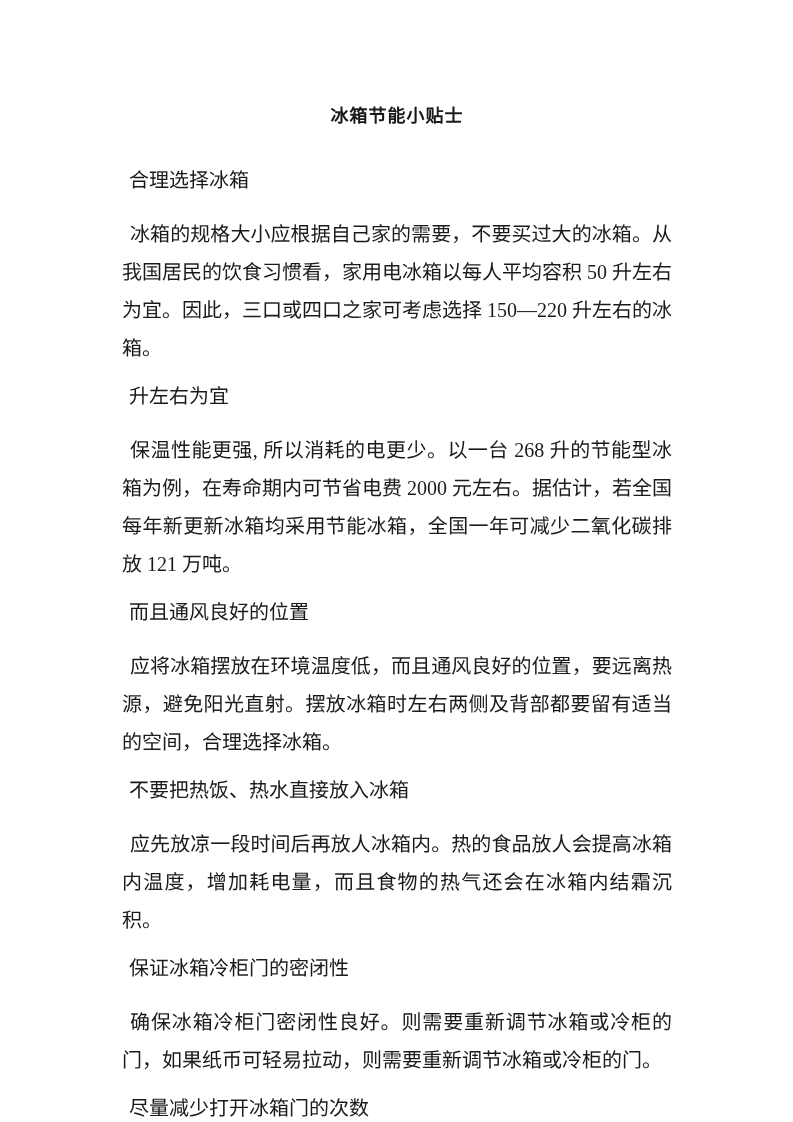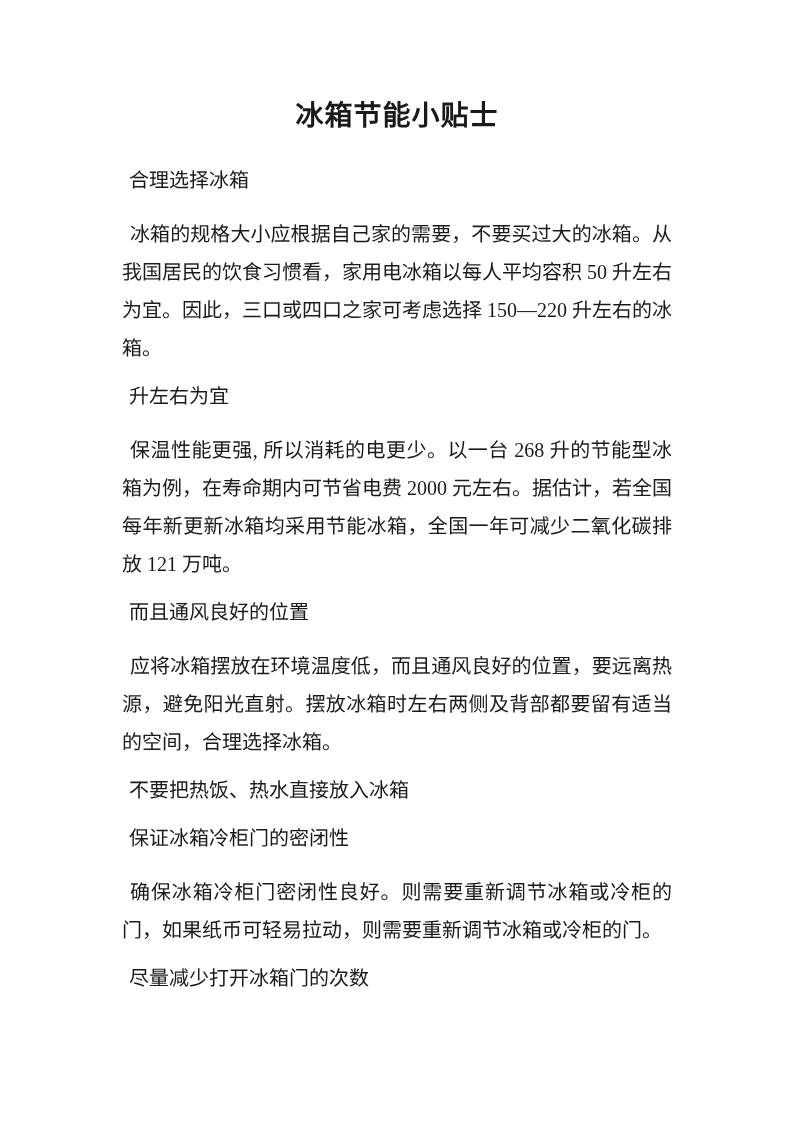--- a/index.html
+++ b/index.html
@@ -12,21 +12,21 @@
     width: 793px;
     height: 1122px;
     background: #ffffff;
     box-sizing: border-box;
     padding: 96px 121px 0 122px;
     font-family: "Liberation Serif", "DejaVu Serif", serif;
     color: #1a1a1a;
     overflow: hidden;
   }
   .doc-title {
-    font-size: 28px;
+    font-size: 18px;
     font-weight: bold;
     text-align: center;
     line-height: 40px;
     margin: 0 0 25px 0;
     letter-spacing: 1px;
   }
   .sec-heading {
     font-size: 20px;
     font-weight: normal;
     line-height: 38px;
@@ -59,20 +59,21 @@
     <p class="sec-para">保温性能更强, 所以消耗的电更少。以一台 268 升的节能型冰箱为例，在寿命期内可节省电费 2000 元左右。据估计，若全国每年新更新冰箱均采用节能冰箱，全国一年可减少二氧化碳排放 121 万吨。</p>
   </div>
 
   <div>
     <p class="sec-heading">而且通风良好的位置</p>
     <p class="sec-para">应将冰箱摆放在环境温度低，而且通风良好的位置，要远离热源，避免阳光直射。摆放冰箱时左右两侧及背部都要留有适当的空间，合理选择冰箱。</p>
   </div>
 
   <div>
     <p class="sec-heading">不要把热饭、热水直接放入冰箱</p>
+    <p class="sec-para">应先放凉一段时间后再放人冰箱内。热的食品放人会提高冰箱内温度，增加耗电量，而且食物的热气还会在冰箱内结霜沉积。</p>
   </div>
 
   <div>
     <p class="sec-heading">保证冰箱冷柜门的密闭性</p>
     <p class="sec-para">确保冰箱冷柜门密闭性良好。则需要重新调节冰箱或冷柜的门，如果纸币可轻易拉动，则需要重新调节冰箱或冷柜的门。</p>
   </div>
 
   <div>
     <p class="sec-heading">尽量减少打开冰箱门的次数</p>
   </div>

